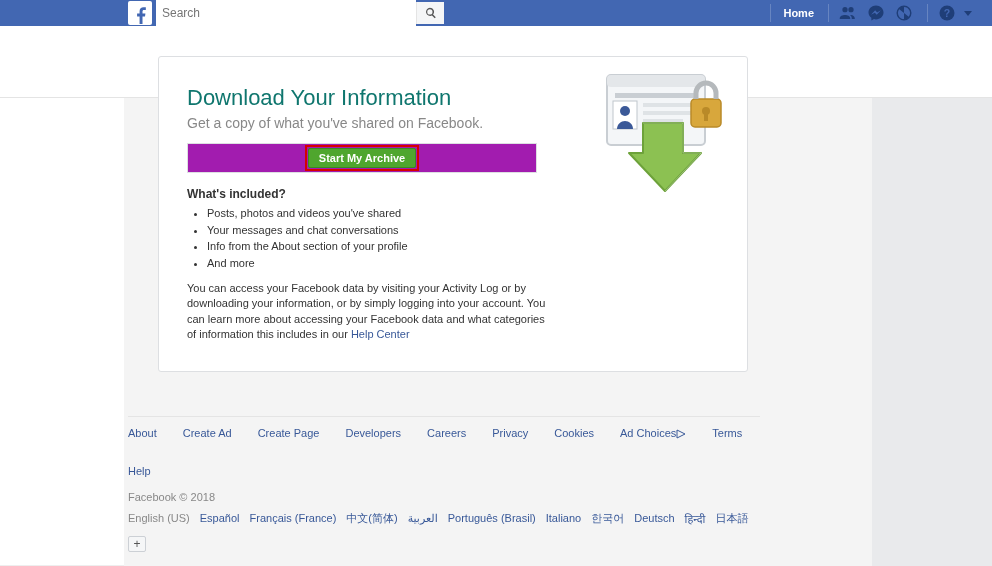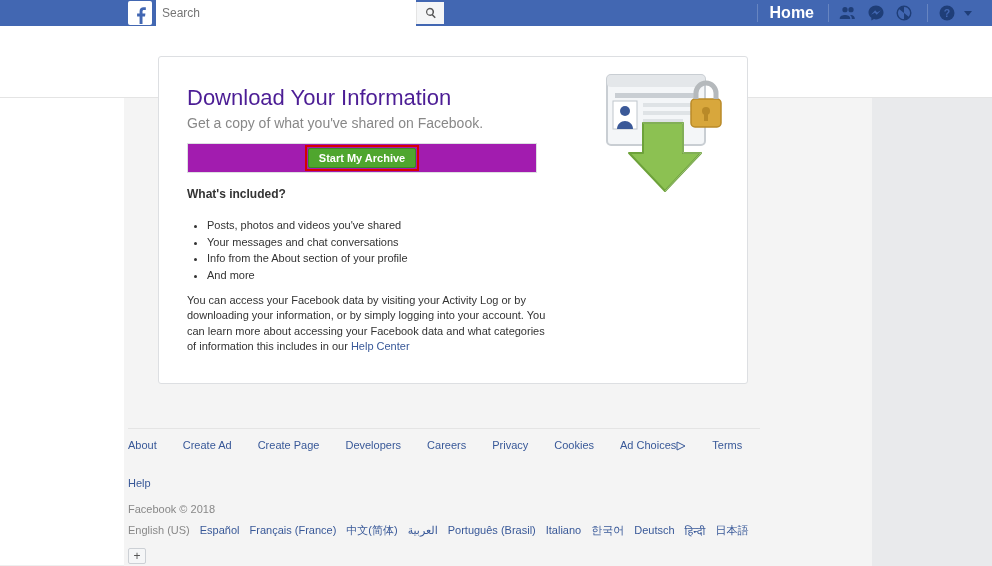--- a/index.html
+++ b/index.html
@@ -7,46 +7,46 @@
 
   
   .topbar { height: 26px; background: #4267b2; display: flex; align-items: center; padding: 0 0 0 128px; }
   .fb-logo { width: 24px; height: 24px; background: #fff; display: flex; align-items: flex-end; justify-content: center; border-radius: 2px; }
   .fb-logo svg { width: 20px; height: 22px; }
   .search-wrap { margin-left: 4px; display: flex; align-items: center; }
   .search-input { width: 260px; height: 39px; border: none; padding: 0 6px; font-size: 12px; background: #fff; }
   .search-btn { width: 28px; height: 22px; background: #f5f6f7; border: none; border-left: 1px solid #e4e4e4; display: flex; align-items: center; justify-content: center; cursor: pointer; }
   .search-btn svg { width: 12px; height: 12px; fill: #555; }
   .top-flex { flex: 1; }
-  .home-link { color: #fff; font-weight: bold; font-size: 16px; margin-right: 14px; text-decoration: none; border-left: 1px solid rgba(255,255,255,0.2); padding-left: 12px; height: 18px; display: flex; align-items: center; }
+  .home-link { color: #fff; font-weight: bold; font-size: 11px; margin-right: 14px; text-decoration: none; border-left: 1px solid rgba(255,255,255,0.2); padding-left: 12px; height: 18px; display: flex; align-items: center; }
   .top-icons { display: flex; gap: 10px; align-items: center; margin-right: 14px; padding-left: 10px; border-left: 1px solid rgba(255,255,255,0.2); height: 18px; }
   .top-icons .ic, .help-group .ic { width: 18px; height: 18px; fill: #1f3e78; cursor: pointer; }
   .help-group { display: flex; gap: 8px; align-items: center; margin-right: 20px; padding-left: 10px; border-left: 1px solid rgba(255,255,255,0.2); height: 18px; }
   .caret { width:0; height:0; border-left: 4px solid transparent; border-right: 4px solid transparent; border-top: 5px solid #1f3e78; }
   body { background: #fff; }
   .right-gutter { width: 120px; background: #e9eaec; }
 
   .page-row { display: flex; height: 540px; }
   .left-col { width: 124px; background: #fff; border-bottom: 1px solid #eee; }
 
   .mid-col { width: 748px; background: #f4f4f4; position: relative; }
   .mid-white-top { height: 72px; background: #fff; border-bottom: 1px solid #e4e4e4; position: absolute; left: -124px; right: -120px; top: 0; z-index: 0; }
 
   .card-wrap { position: relative; z-index: 1; padding: 30px; }
   .card { width: 590px; background: #fff; border: 1px solid #dddfe2; border-radius: 3px; padding: 28px 28px 28px 28px; position: relative; margin-left: 4px; }
 
-  h1 { font-size: 22px; color: #4c1d95; font-weight: normal; }
+  h1 { font-size: 22px; color: #0f766e; font-weight: normal; }
   .subtitle { font-size: 14px; color: #888; margin-top: 4px; }
 
   .archive-row { margin-top: 12px; background: #a21caf; border: 1px solid #dddfe2; height: 30px; display: flex; align-items: center; justify-content: center; width: 350px; }
   .highlight-box { border: 2px solid #d60000; padding: 1px; }
   .start-btn { background: #4fa62e; border: 1px solid #3b8a20; color: #fff; font-weight: bold; font-size: 11px; padding: 3px 10px; cursor: pointer; border-radius: 2px; }
 
   .included-h { font-weight: bold; font-size: 12px; color: #333; margin-top: 14px; }
-  .included-list { margin-top: 16px; margin-left: 20px; }
+  .included-list { margin-top: 4px; margin-left: 20px; }
   .included-list li { font-size: 11px; color: #333; list-style: disc; line-height: 1.5; }
 
   .access-p { font-size: 11px; color: #333; margin-top: 10px; line-height: 1.4; max-width: 360px; }
   .access-p a { color: #385898; text-decoration: none; }
 
   .illus { position: absolute; right: 12px; top: 14px; width: 140px; height: 130px; }
 
   .footer { padding: 14px 0 20px 128px; width: 760px; }
   .footer-links { display: flex; gap: 26px; flex-wrap: wrap; border-top: 1px solid #e4e4e4; padding-top: 10px; }
   .footer-links a { color: #385898; font-size: 11px; text-decoration: none; }

